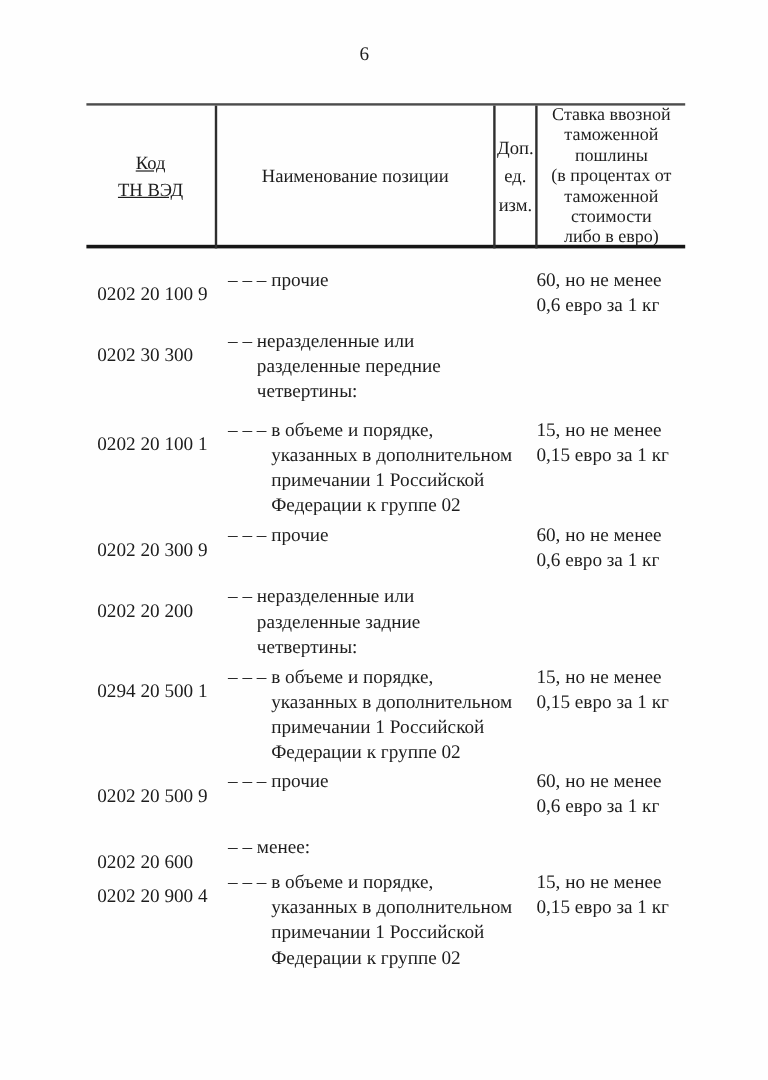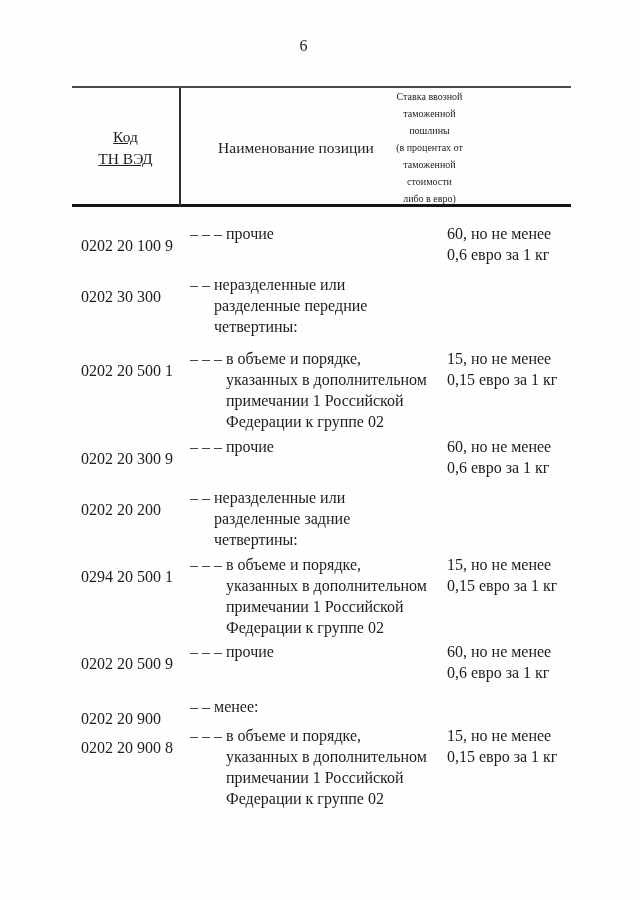--- a/index.html
+++ b/index.html
@@ -51,21 +51,21 @@
     font-size: 15.5px;
     box-sizing: border-box;
   }
   .th-code { line-height: 22px; text-decoration: underline; }
   .th-name { line-height: 20px; border-left: 2px solid #2e2e2e; }
   .th-unit {
     line-height: 24px;
     border-left: 2px solid #2e2e2e;
     border-right: 2px solid #2e2e2e;
   }
-  .th-rate { line-height: 17px; font-size: 10px; }
+  .th-rate { line-height: 17px; font-size: 15px; }
   
   .row {
     position: absolute;
     left: 72px;
     width: 499px;
     font-size: 16px;
     line-height: 21px;
   }
   .c-code {
     position: absolute;
@@ -108,20 +108,23 @@
 <body>
 
 <div class="page">
 
   <div class="page-number">6</div>
 
   <div class="thead">
     <div class="th th-code">Код
 ТН ВЭД</div>
     <div class="th th-name">Наименование позиции</div>
+    <div class="th th-unit">Доп.
+ед.
+изм.</div>
     <div class="th th-rate">Ставка ввозной
 таможенной
 пошлины
 (в процентах от
 таможенной
 стоимости
 либо в евро)</div>
   </div>
 
   <div class="row row-0">
@@ -139,21 +142,21 @@
     <div class="c-name">
       <span class="dashes">– –</span>
       <span class="txt">неразделенные или
 разделенные передние
 четвертины:</span>
     </div>
     <div class="c-rate"></div>
   </div>
 
   <div class="row row-2">
-    <div class="c-code">0202 20 500 1</div>
+    <div class="c-code">0202 20 100 1</div>
     <div class="c-name">
       <span class="dashes">– – –</span>
       <span class="txt">в объеме и порядке,
 указанных в дополнительном
 примечании 1 Российской
 Федерации к группе 02</span>
     </div>
     <div class="c-rate">15, но не менее
 0,15 евро за 1 кг</div>
   </div>
@@ -196,30 +199,30 @@
     <div class="c-code">0202 20 500 9</div>
     <div class="c-name">
       <span class="dashes">– – –</span>
       <span class="txt">прочие</span>
     </div>
     <div class="c-rate">60, но не менее
 0,6 евро за 1 кг</div>
   </div>
 
   <div class="row row-7">
-    <div class="c-code">0202 20 900</div>
+    <div class="c-code">0202 20 600</div>
     <div class="c-name">
       <span class="dashes">– –</span>
       <span class="txt">менее:</span>
     </div>
     <div class="c-rate"></div>
   </div>
 
   <div class="row row-8">
-    <div class="c-code">0202 20 900 8</div>
+    <div class="c-code">0202 20 900 4</div>
     <div class="c-name">
       <span class="dashes">– – –</span>
       <span class="txt">в объеме и порядке,
 указанных в дополнительном
 примечании 1 Российской
 Федерации к группе 02</span>
     </div>
     <div class="c-rate">15, но не менее
 0,15 евро за 1 кг</div>
   </div>

